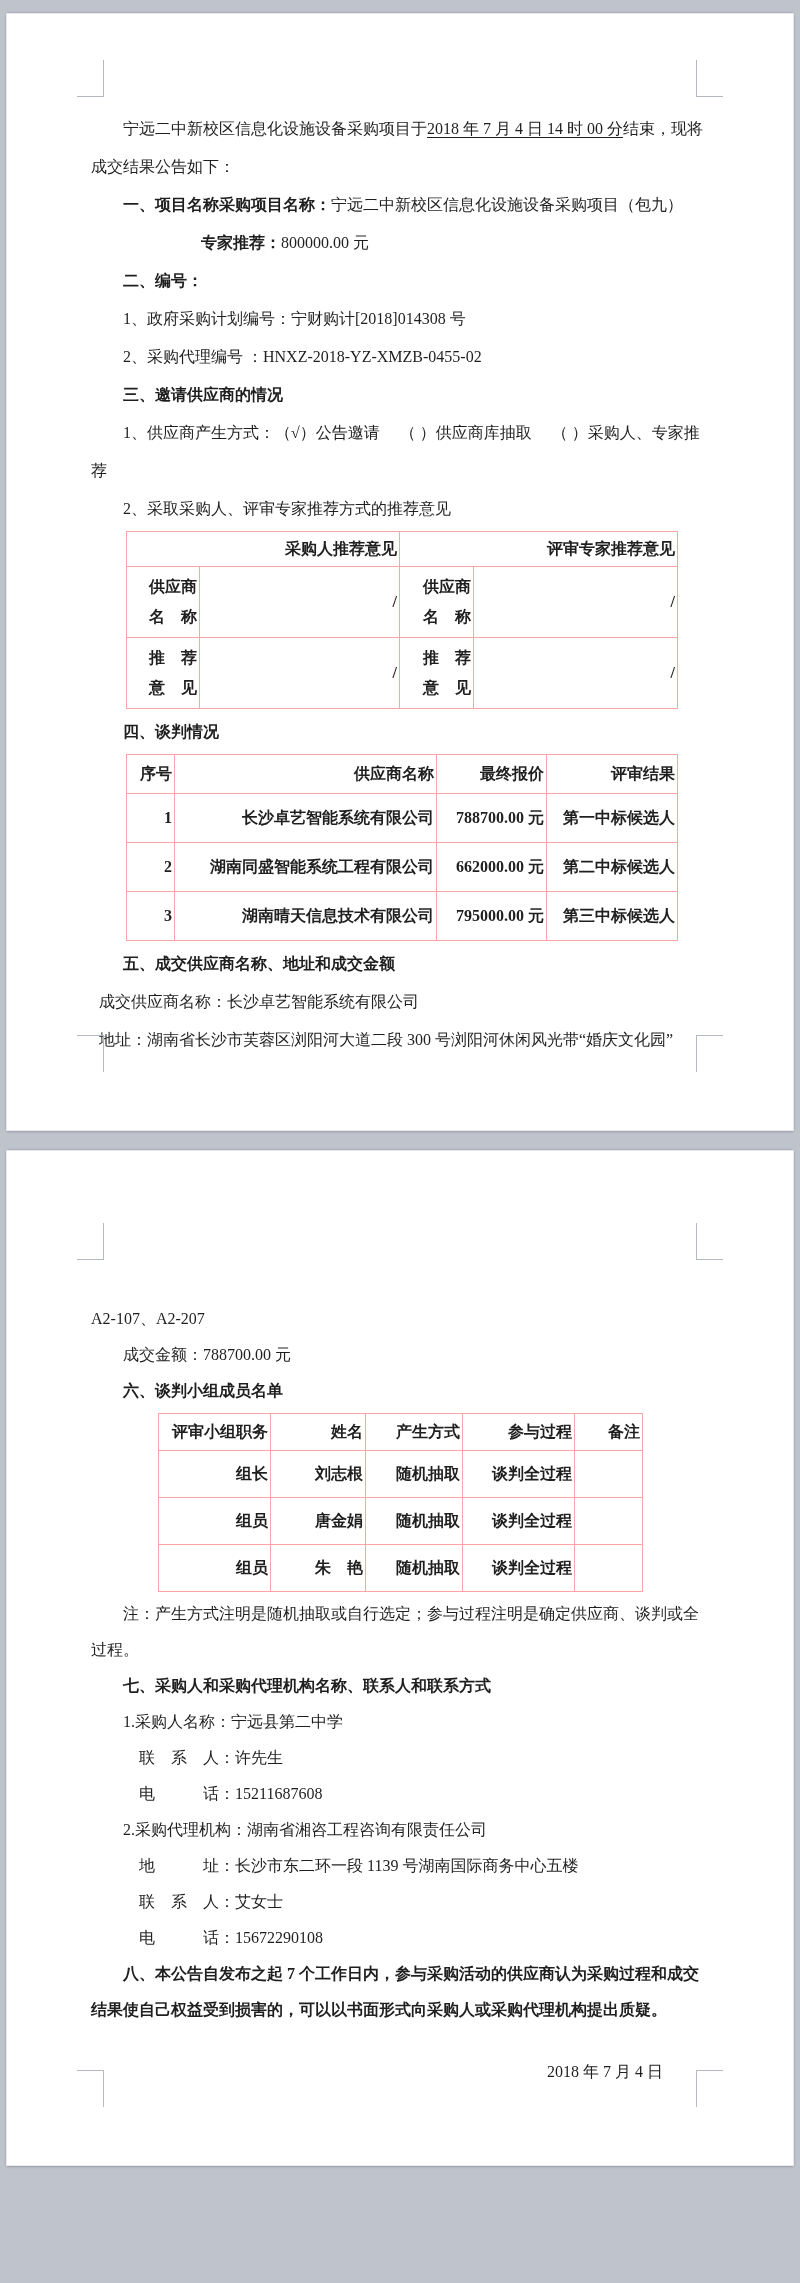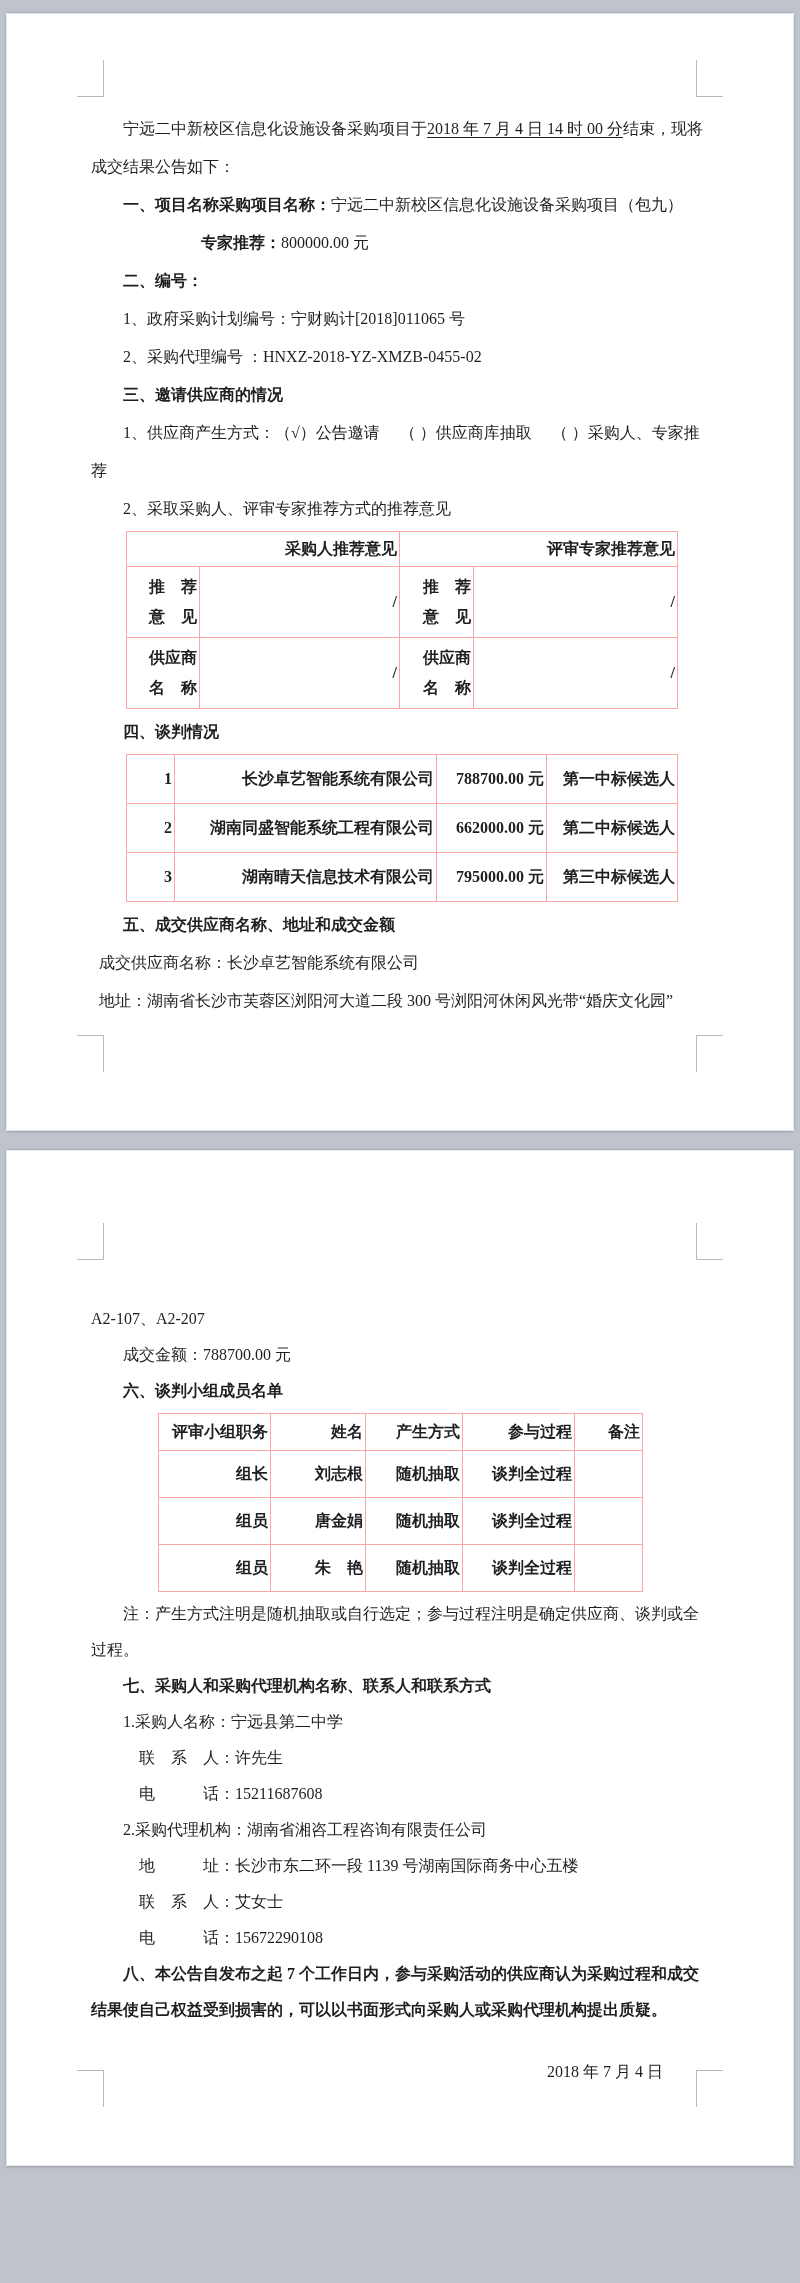--- a/index.html
+++ b/index.html
@@ -75,68 +75,74 @@
   <div class="mark bl"></div>
   <div class="mark br"></div>
 
   <p class="indent2"><span>宁远二中新校区信息化设施设备采购项目于</span><span class="u">2018 年 7 月 4 日 14 时 00 分</span><span>结束，现将成交结果公告如下：</span></p>
 
   <p class="pl32"><span class="b">一、项目名称采购项目名称：</span><span>宁远二中新校区信息化设施设备采购项目（包九）</span></p>
 
   <p class="pl110"><span class="b">专家推荐：</span><span>800000.00 元</span></p>
 
   <p class="pl32 b">二、编号：</p>
-  <p class="pl32">1、政府采购计划编号：宁财购计[2018]011065 号</p>
+  <p class="pl32">1、政府采购计划编号：宁财购计[2018]014308 号</p>
   <p class="pl32">2、采购代理编号 ：HNXZ-2018-YZ-XMZB-0455-02</p>
 
   <p class="pl32 b">三、邀请供应商的情况</p>
   <p class="indent2">1、供应商产生方式：（√）公告邀请　 （ ）供应商库抽取　 （ ）采购人、专家推荐</p>
   <p class="pl32">2、采取采购人、评审专家推荐方式的推荐意见</p>
 
   <table class="t-recommend">
     <colgroup>
         <col style="width:73px">
         <col style="width:200px">
         <col style="width:74px">
         <col style="width:204px">
       </colgroup>
     <tbody>
         <tr class="hd">
       <td colspan="2">采购人推荐意见</td>
       <td colspan="2">评审专家推荐意见</td>
     </tr>
     <tr>
+      <td class="twoline">供应商
+名　称</td>
+      <td>/</td>
+      <td class="twoline">供应商
+名　称</td>
+      <td>/</td>
+    </tr>
+    <tr>
       <td class="twoline">推　荐
 意　见</td>
       <td>/</td>
       <td class="twoline">推　荐
 意　见</td>
-      <td>/</td>
-    </tr>
-    <tr>
-      <td class="twoline">供应商
-名　称</td>
-      <td>/</td>
-      <td class="twoline">供应商
-名　称</td>
       <td>/</td>
     </tr>
   </tbody>
     </table>
 
   <p class="pl32 b mt4">四、谈判情况</p>
 
   <table class="t-negotiate">
     <colgroup>
         <col style="width:48px">
         <col style="width:262px">
         <col style="width:110px">
         <col style="width:131px">
       </colgroup>
     <tbody>
+        <tr class="hd">
+      <td>序号</td>
+      <td>供应商名称</td>
+      <td>最终报价</td>
+      <td>评审结果</td>
+    </tr>
     <tr>
       <td>1</td>
       <td>长沙卓艺智能系统有限公司</td>
       <td>788700.00 元</td>
       <td>第一中标候选人</td>
     </tr>
     <tr>
       <td>2</td>
       <td>湖南同盛智能系统工程有限公司</td>
       <td>662000.00 元</td>

